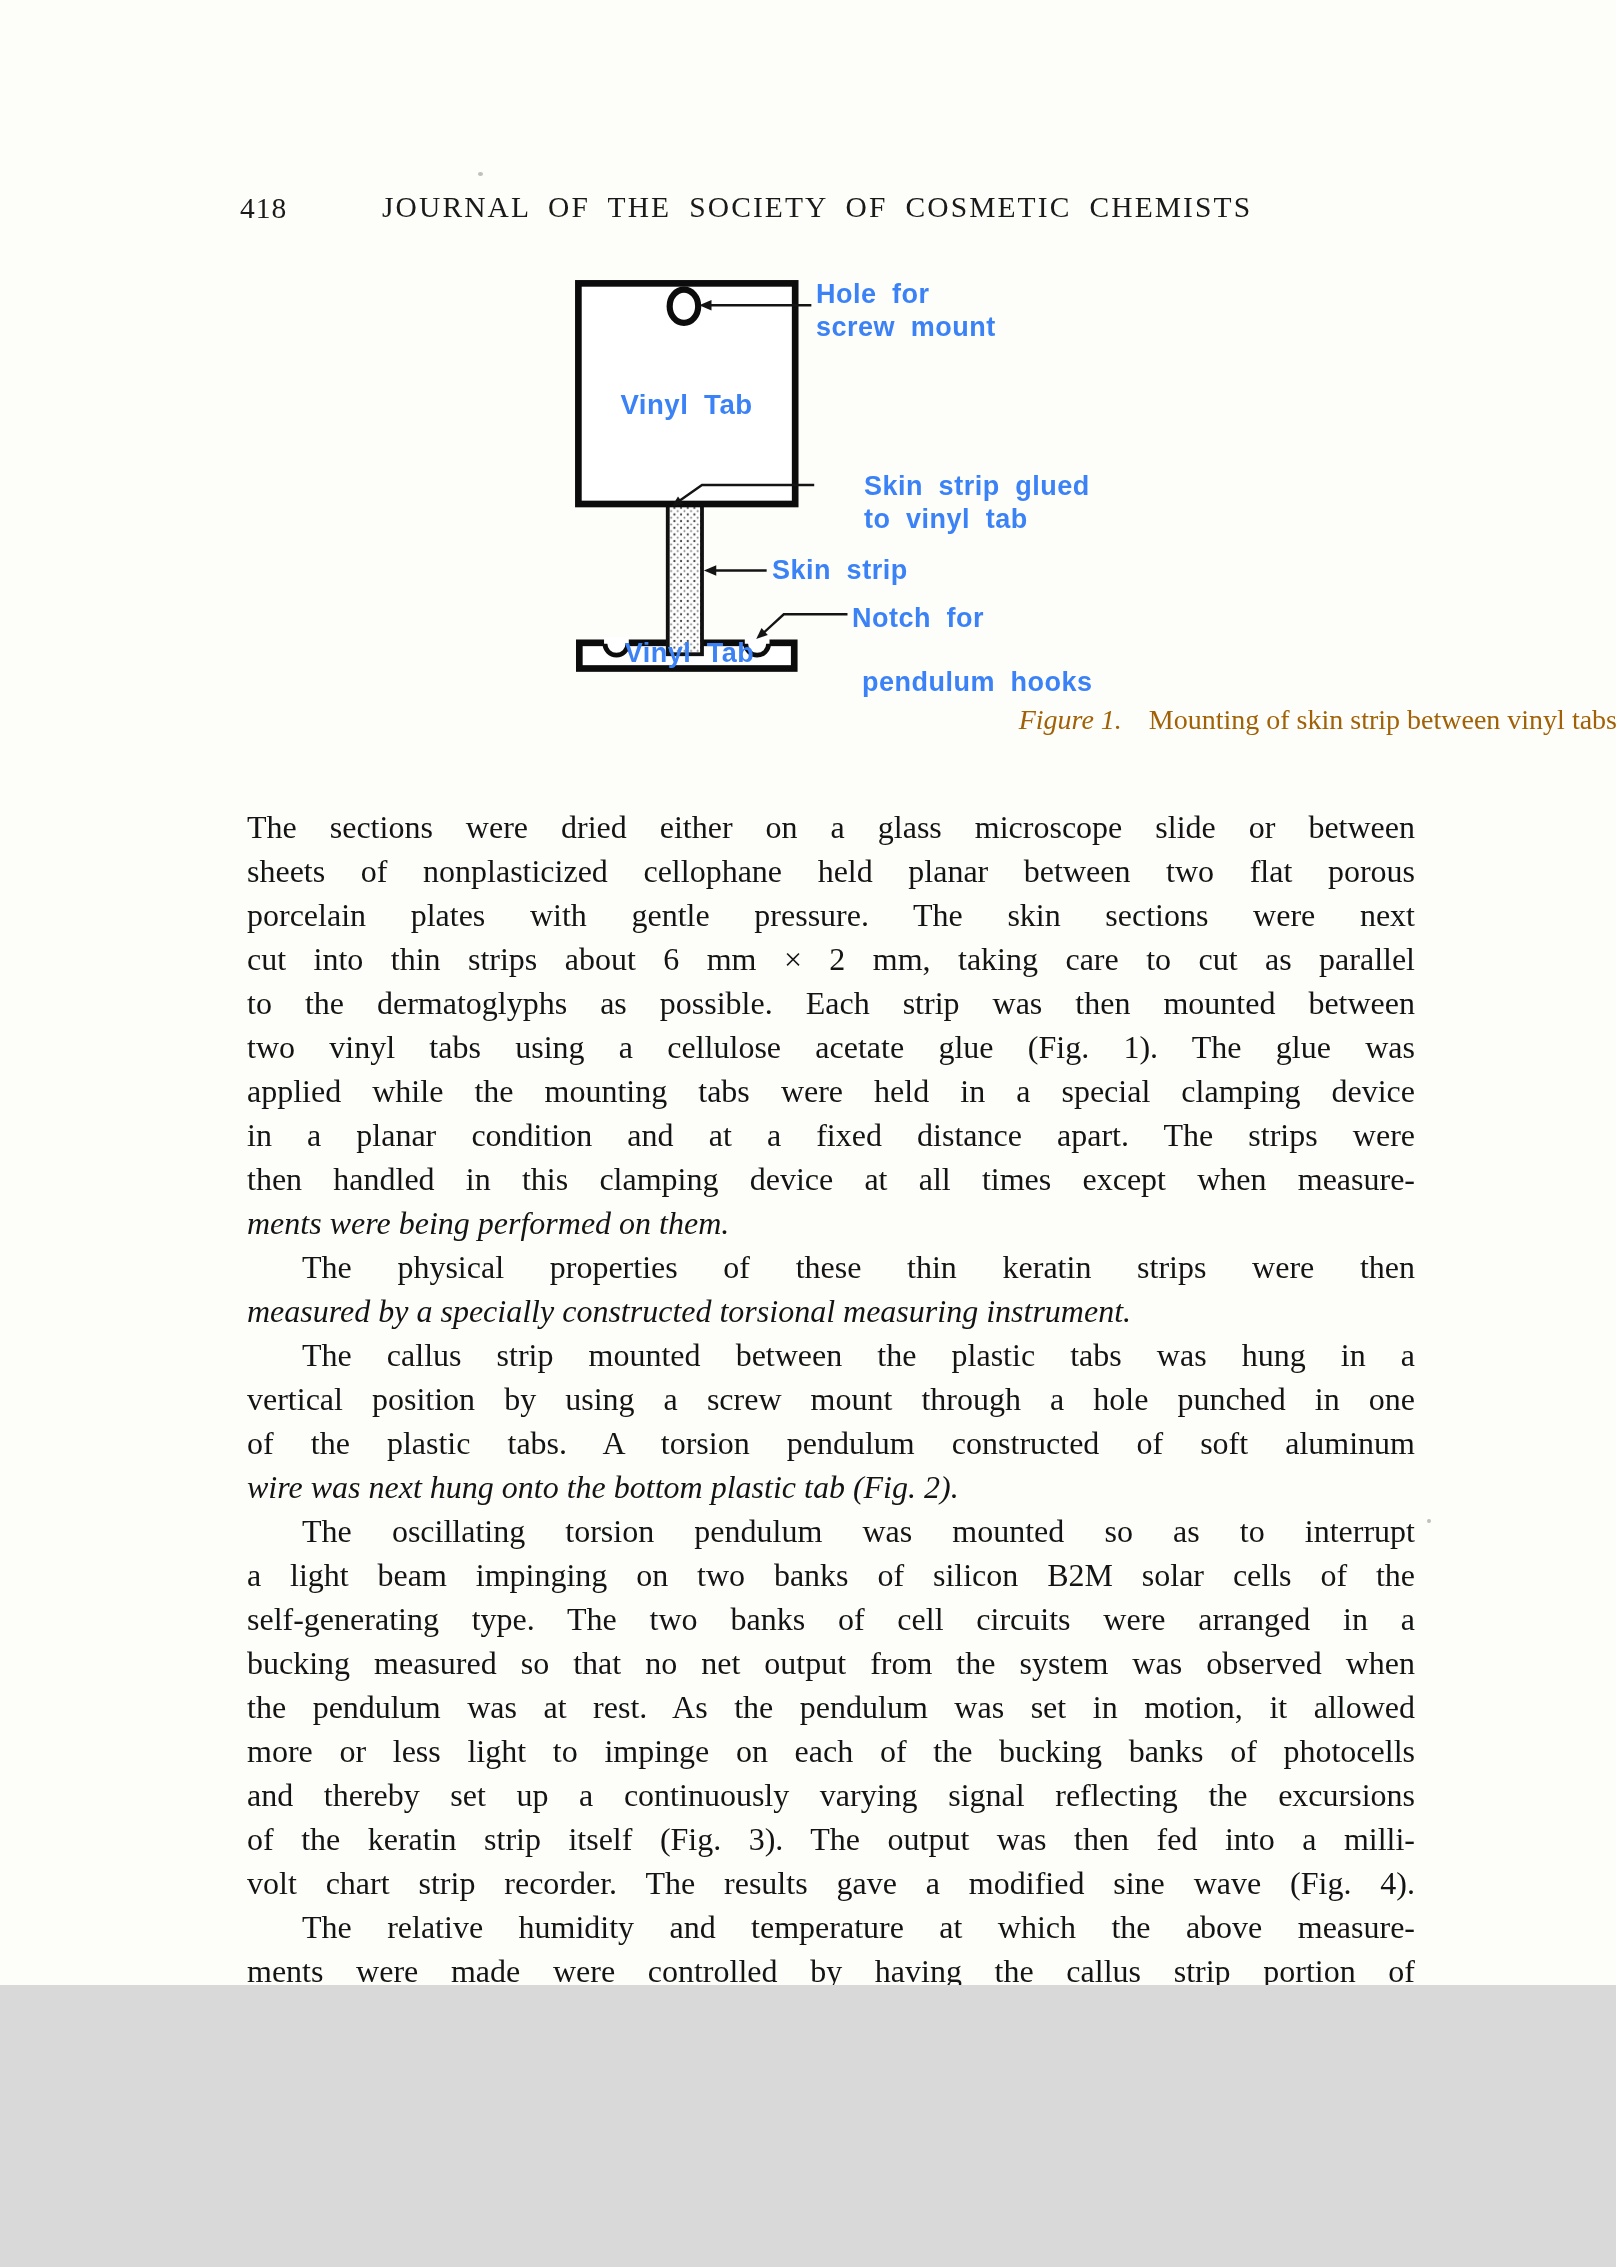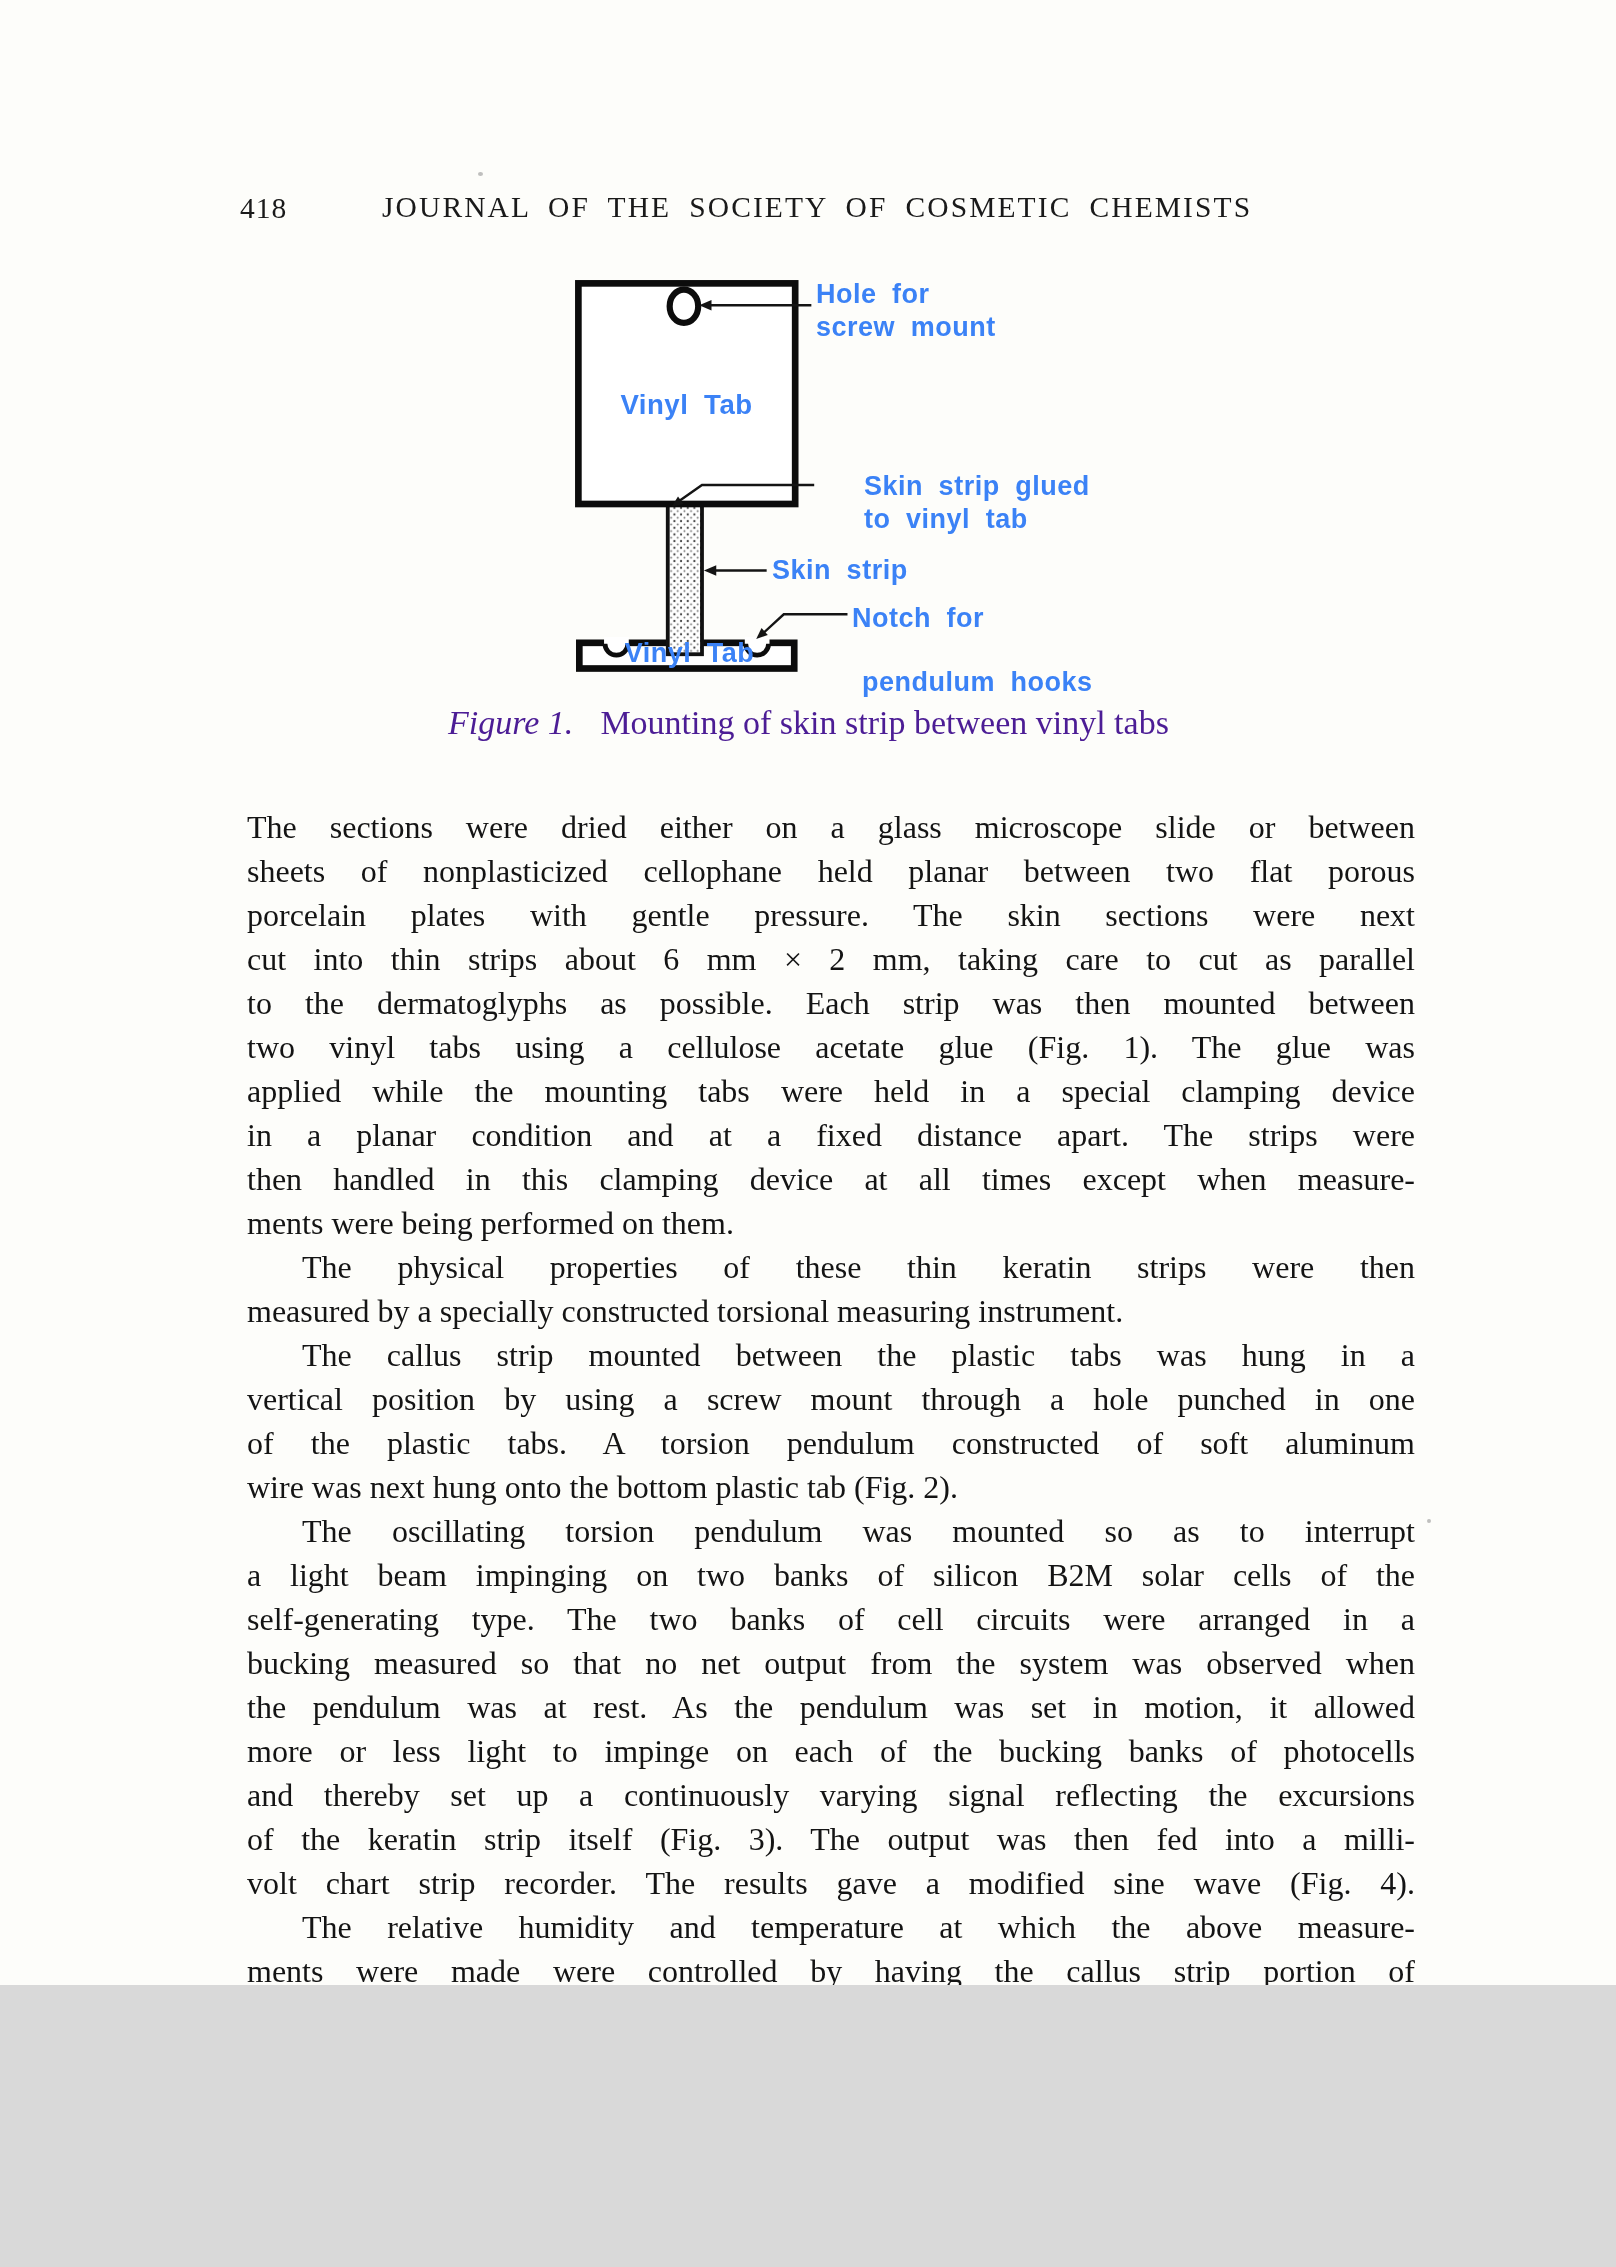--- a/index.html
+++ b/index.html
@@ -53,40 +53,40 @@
   .lbl-strip       { left: 772px; top: 554px; }
   .lbl-notch-1     { left: 852px; top: 602px; }
   .lbl-notch-2     { left: 862px; top: 666px; text-align: center; }
   .lbl-vinyl-bot   { left: 599px; top: 637px; width: 181px; text-align: center; font-size: 27px; }
 
   .fig-caption {
     position: absolute;
     left: 0; top: 704px;
     width: 1617px;
     display: flex;
-    justify-content: center;
+    justify-content: flex-end;
     gap: 27px;
     font-family: "Liberation Serif", serif;
-    font-size: 34px;
-    color: #4c1d95;
+    font-size: 28px;
+    color: #a16207;
   }
   .fig-caption .cap-label { font-style: italic; }
 
   
   .body-text {
     position: absolute;
     left: 247px; top: 805px;
     width: 1168px;
     font-family: "Liberation Serif", serif;
     font-size: 32px;
     line-height: 44px;
     color: #141414;
   }
   .body-text .line { text-align: justify; text-align-last: justify; }
-  .body-text .line.end { text-align-last: left; }
+  .body-text .line.end { text-align-last: left; font-style: italic; }
   .body-text .line.indent { text-indent: 55px; }
 
   
   .speck {
     position: absolute;
     background: #8d8d8d;
     border-radius: 50%;
     opacity: 0.55;
   }
   .speck.s1 { left: 478px;  top: 172px;  width: 4.8px; height: 3.8px; }

